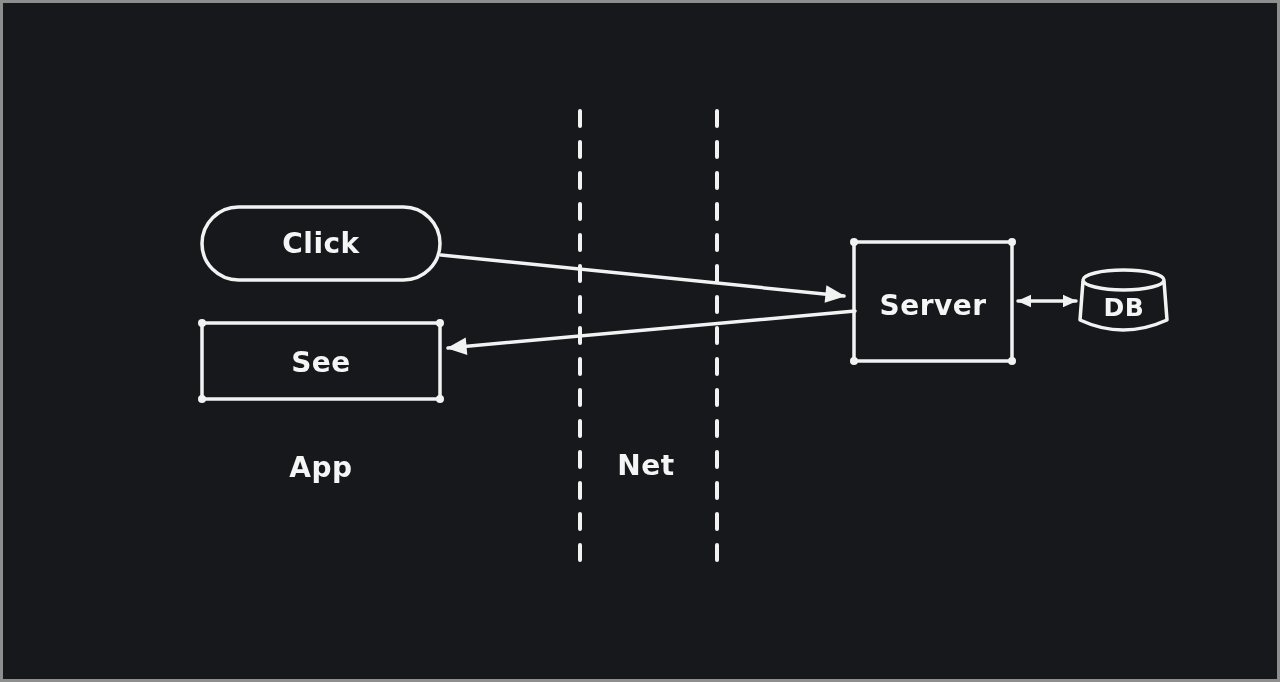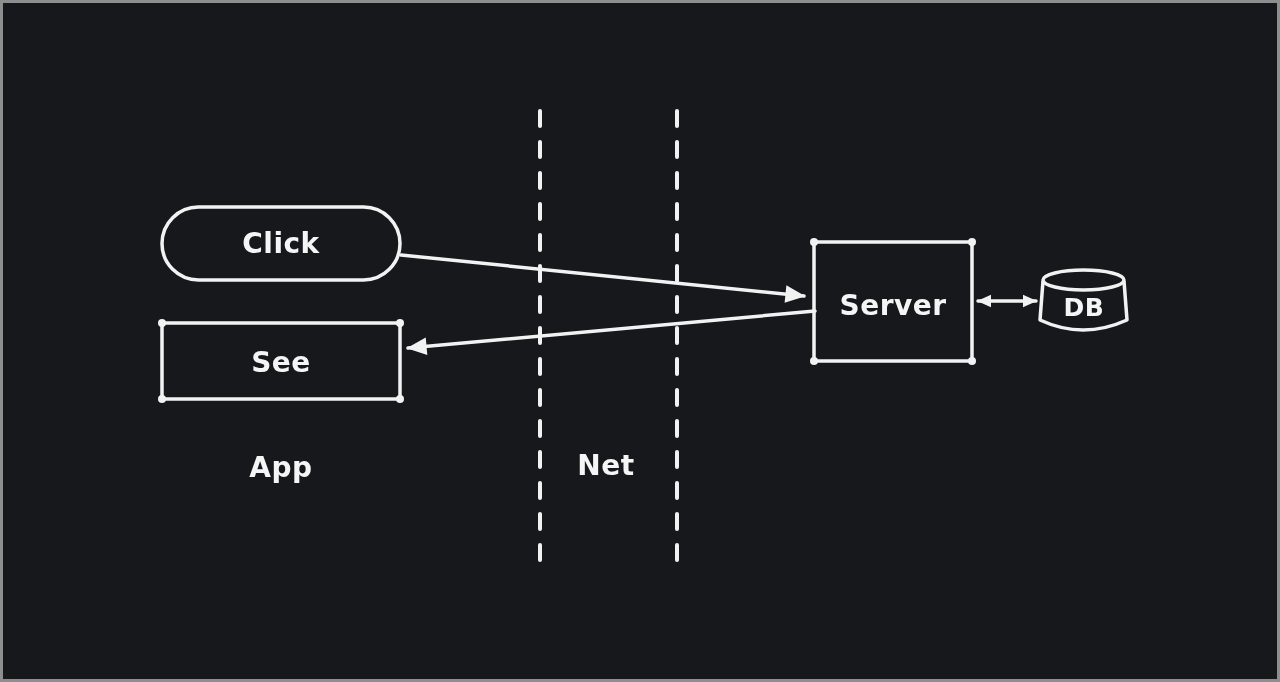--- a/index.html
+++ b/index.html
@@ -7,20 +7,21 @@
     --frame:#8e8e8e;
     --stroke:#f2f2f2;
     --text:#f5f5f5;
   }
   html,body{margin:0;padding:0;width:1280px;height:682px;overflow:hidden;background:var(--background);}
   .canvas-frame{
     position:absolute;inset:0;
     border:3px solid var(--frame);
     box-sizing:border-box;
     background:var(--background);
+    padding-left:40px;
   }
   svg{display:block;}
   .shape{fill:none;stroke:var(--stroke);stroke-width:3.5;stroke-linejoin:round;}
   .edge{stroke:var(--stroke);stroke-width:3.5;stroke-linecap:round;}
   .boundary{stroke:var(--stroke);stroke-width:4;stroke-dasharray:15 16;stroke-linecap:round;}
   .dot{fill:var(--stroke);stroke:none;}
   .arrowhead{fill:var(--stroke);stroke:none;}
   .lbl{
     font-family:"DejaVu Sans", sans-serif;
     font-weight:700;

